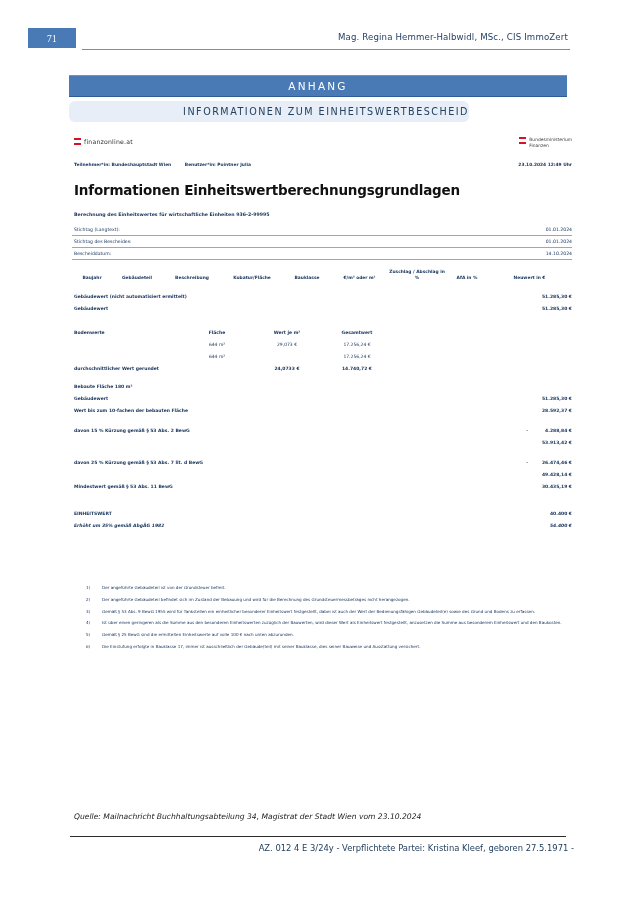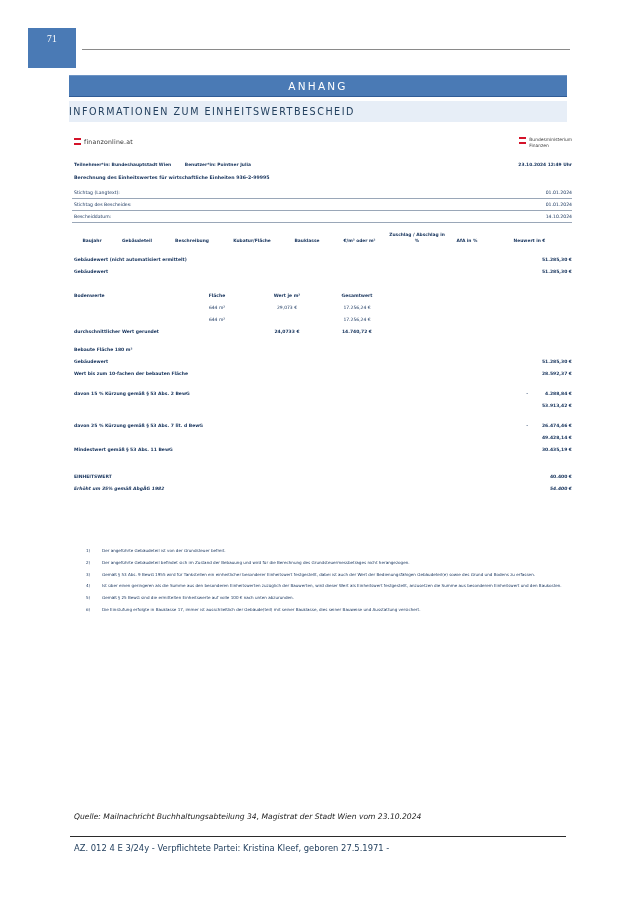--- a/index.html
+++ b/index.html
@@ -19,21 +19,21 @@
   
   .runhead {
     position: absolute;
     left: 0; top: 28px;
     width: 100%;
     height: 22px;
   }
   .runhead-pagebox {
     position: absolute;
     left: 28px; top: 0;
-    width: 48px; height: 40px;
+    width: 48px; height: 20px;
     background: #4a7ab5;
     color: #ffffff;
     font-size: 9.5px;
     text-align: center;
     line-height: 22px;
     letter-spacing: .3px;
     font-family: Liberation Serif, serif;
   }
   .runhead-rule {
     position: absolute;
@@ -62,27 +62,28 @@
     box-sizing: border-box;
     color: #ffffff;
     font-size: 10.5px;
     letter-spacing: 2.2px;
     text-align: center;
     line-height: 21px;
   }
   .banner-sub {
     position: absolute;
     left: 69px; top: 101px;
-    width: 498px; height: 21px;
+    width: 400px; height: 21px;
     background: #e7eef7;
     color: #24415f;
     font-size: 9.6px;
     letter-spacing: 1.5px;
-    text-align: left;
+    text-align: right;
     line-height: 21px;
+    border-radius: 6px;
   }
 
   
   .doc {
     position: absolute;
     left: 72px; top: 136px;
     width: 500px;
     font-size: 4.6px;
     color: #16335c;
   }
@@ -212,28 +213,30 @@
     width: 496px; height: 1px;
     background: #2b2b2b;
   }
   .footer {
     position: absolute;
     left: 74px; top: 842px;
     width: 500px;
     font-size: 8.4px;
     line-height: 13px;
     color: #24415f;
+    text-align: right;
   }
 </style>
 </head>
 <body>
 
 <div class="runhead">
   <div class="runhead-pagebox">71</div>
   <div class="runhead-rule"></div>
+  <div class="runhead-title">Mag. Regina Hemmer-Halbwidl, MSc., CIS ImmoZert</div>
 </div>
 
 <div class="banner-anhang">ANHANG</div>
 <div class="banner-sub">INFORMATIONEN ZUM EINHEITSWERTBESCHEID</div>
 
 <div class="doc">
 
   <div class="doc-topbar">
     <div class="brand">
       <span class="flag"></span>
@@ -249,20 +252,21 @@
   </div>
 
   <div class="doc-userline">
     <div class="doc-user-left">
       <span>Teilnehmer*in: Bundeshauptstadt Wien</span>
       <span>Benutzer*in: Pointner Julia</span>
     </div>
     <div class="doc-user-right">23.10.2024 12:49 Uhr</div>
   </div>
 
+  <div class="doc-h1">Informationen Einheitswertberechnungsgrundlagen</div>
 
   <div class="sect-title">Berechnung des Einheitswertes für wirtschaftliche Einheiten 936-2-99995</div>
 
   <div class="kv">
     <span class="k">Stichtag (Langtext):</span>
     <span class="v">01.01.2024</span>
   </div>
   <div class="kv">
     <span class="k">Stichtag des Bescheides:</span>
     <span class="v">01.01.2024</span>

